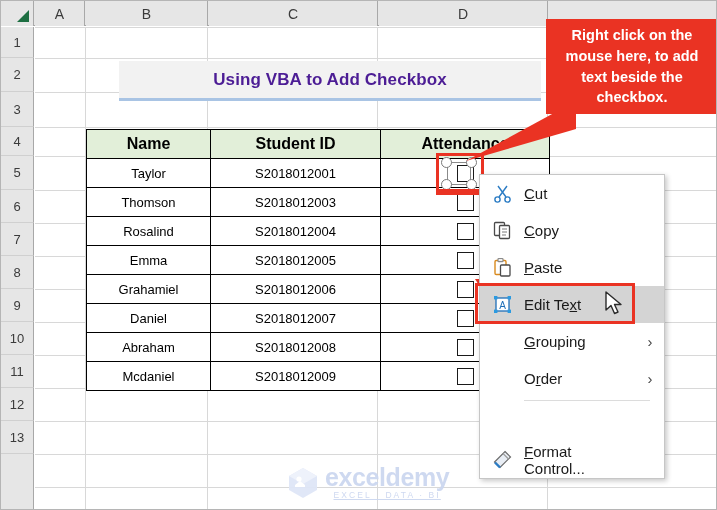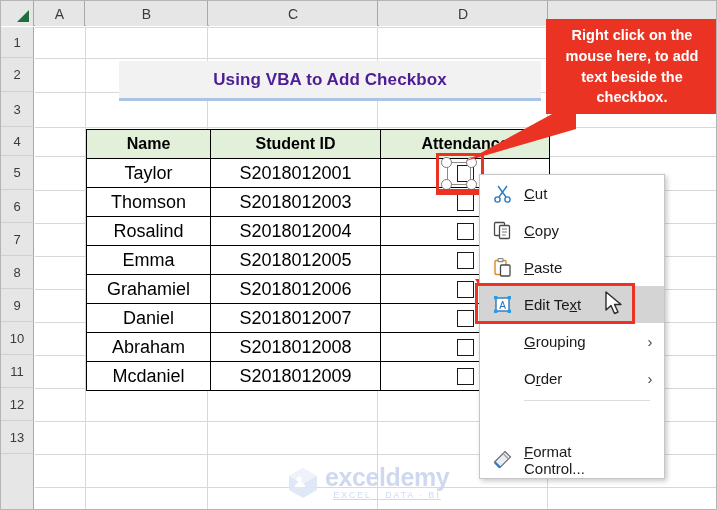--- a/index.html
+++ b/index.html
@@ -89,21 +89,21 @@
 
   
   .dtable {
     position: absolute;
     border-collapse: collapse;
     border: 1.5px solid #000;
     background: #fff;
   }
   .dtable th, .dtable td {
     border: 1px solid #000;
-    font-size: 18px;
+    font-size: 13px;
     color: #000;
     text-align: center;
     padding: 0;
     height: 29px;
   }
   .dtable th {
     background: #e2efd9;
     font-weight: bold;
     font-size: 16px;
   }

